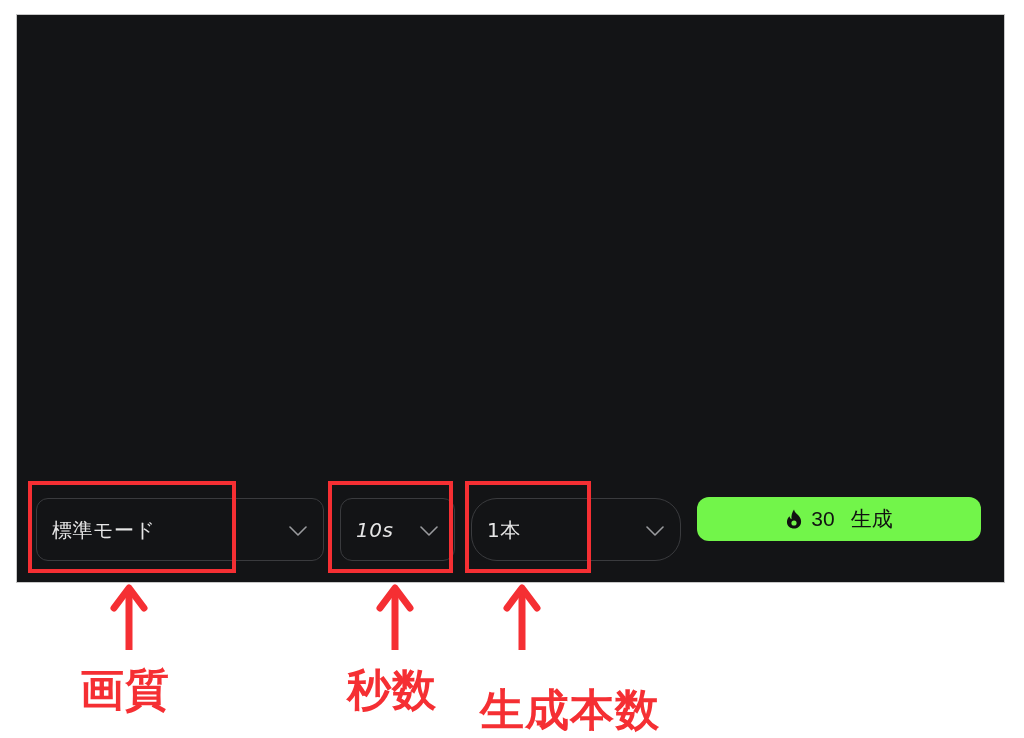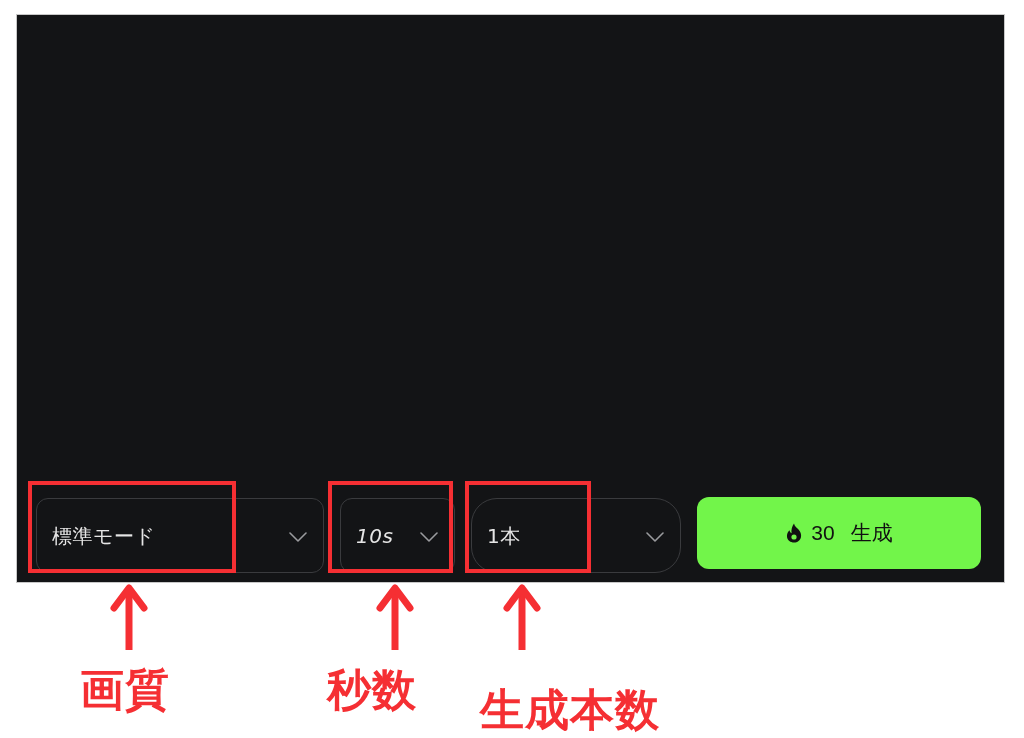--- a/index.html
+++ b/index.html
@@ -19,21 +19,21 @@
       left: 17px;
       top: 15px;
       width: 987px;
       height: 567px;
       background: #131416;
       box-shadow: 0 0 0 1px #c8c8c8;
     }
     .dropdown {
       position: absolute;
       top: 498px;
-      height: 75px;
+      height: 63px;
       box-sizing: border-box;
       border: 1.5px solid #3a3b3e;
       border-radius: 12px;
       background: #131416;
       display: flex;
       align-items: center;
       cursor: pointer;
     }
     .dropdown .value {
       position: absolute;
@@ -55,21 +55,21 @@
     }
     #dd-quality { left: 36px; width: 288px; }
     #dd-duration { left: 340px; width: 115px; font-style: italic; }
     #dd-count { left: 471px; width: 210px; border-radius: 26px; }
 
     .gen-button {
       position: absolute;
       left: 697px;
       top: 497px;
       width: 284px;
-      height: 72px;
+      height: 44px;
       border-radius: 12px;
       background: #72f54a;
       border: none;
       display: flex;
       align-items: center;
       justify-content: center;
       gap: 6px;
       cursor: pointer;
       color: #111111;
       font-size: 21px;
@@ -105,21 +105,21 @@
       position: absolute;
       top: 664px;
       color: #f52f33;
       font-size: 44px;
       font-weight: bold;
       line-height: 52px;
       letter-spacing: 1px;
       white-space: nowrap;
     }
     #label-quality { left: 80px; }
-    #label-duration { left: 327px; }
+    #label-duration { left: 347px; }
     #label-count { left: 480px; margin-top: 20px; }
   </style>
 </head>
 <body>
 
 <div class="panel"></div>
 
 <div class="dropdown" id="dd-quality">
   <span class="value">標準モード</span>
   <svg class="chev" viewBox="0 0 18 10">

